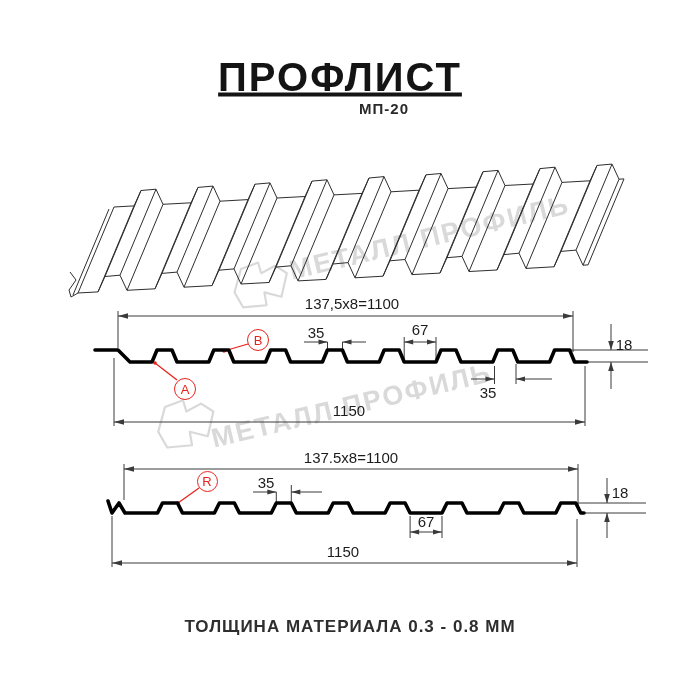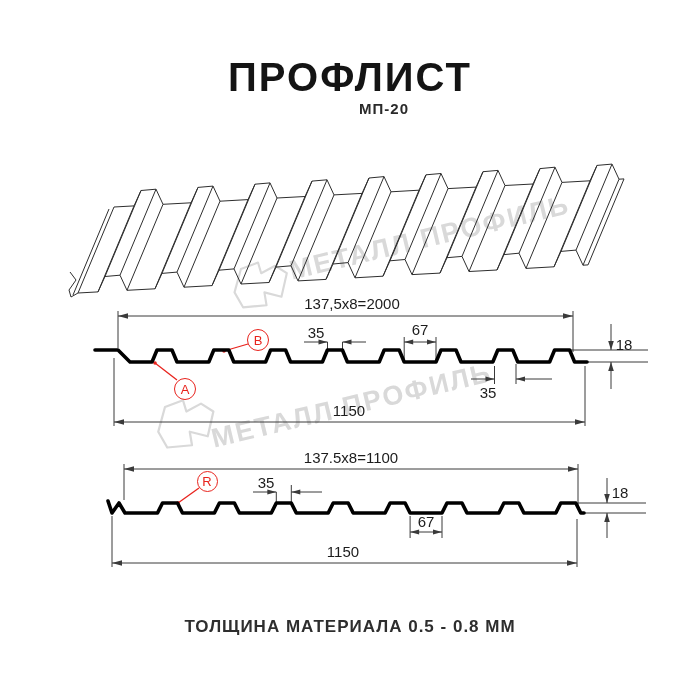--- a/index.html
+++ b/index.html
@@ -187,24 +187,24 @@
       <line x1="561" y1="251.435" x2="597" y2="165.435" class="w"></line>
       <line x1="576" y1="250.11" x2="612" y2="164.11" class="w"></line>
       <line x1="583" y1="265.225" x2="619" y2="179.22500000000002" class="w"></line>
       <line x1="588" y1="264.95" x2="624" y2="178.95" class="w"></line>
       <line x1="73" y1="295" x2="109" y2="209" class="w"></line>
       <path d="M78 293 l-7 4 l-2 -7 l7 -10 l-6 -8" class="w"></path>
       <path d="M95.0 350.0 L118.0 350.0 L130.0 362.0 L152.0 362.0 L157.0 350.0 L172.0 350.0 L177.0 362.0 L208.8 362.0 L213.8 350.0 L228.8 350.0 L233.8 362.0 L265.6 362.0 L270.6 350.0 L285.6 350.0 L290.6 362.0 L322.4 362.0 L327.4 350.0 L342.4 350.0 L347.4 362.0 L379.2 362.0 L384.2 350.0 L399.2 350.0 L404.2 362.0 L436.0 362.0 L441.0 350.0 L456.0 350.0 L461.0 362.0 L492.8 362.0 L497.8 350.0 L512.8 350.0 L517.8 362.0 L549.6 362.0 L554.6 350.0 L569.6 350.0 L574.6 362.0 L587.0 362.0" class="p"></path>
       <path d="M108.0 501.0 L112.0 513.0 L119.0 503.0 L125.0 513.0 L157.5 513.0 L162.5 503.0 L177.5 503.0 L182.5 513.0 L214.4 513.0 L219.4 503.0 L234.4 503.0 L239.4 513.0 L271.3 513.0 L276.3 503.0 L291.3 503.0 L296.3 513.0 L328.2 513.0 L333.2 503.0 L348.2 503.0 L353.2 513.0 L385.1 513.0 L390.1 503.0 L405.1 503.0 L410.1 513.0 L442.0 513.0 L447.0 503.0 L462.0 503.0 L467.0 513.0 L498.9 513.0 L503.9 503.0 L518.9 503.0 L523.9 513.0 L555.8 513.0 L560.8 503.0 L575.8 503.0 L580.8 513.0 L584.0 513.0" class="p"></path>
     </svg>
 
-  <div class="abs z2 center title" style="left:350px;top:77px;">ПРОФЛИСТ</div>
+  <div class="abs z2 center title" style="left:340px;top:77px;text-decoration:underline;">ПРОФЛИСТ</div>
   <div class="abs z2 center subtitle" style="left:350px;top:108px;">МП-20</div>
 
-  <div class="abs z2 center dim" style="left:352px;top:303px;">137,5x8=2000</div>
+  <div class="abs z2 center dim" style="left:352px;top:303px;">137,5x8=1100</div>
   <div class="abs z2 center dim" style="left:316px;top:332px;">35</div>
   <div class="abs z2 center dim" style="left:420px;top:329px;">67</div>
   <div class="abs z2 center dim" style="left:624px;top:344px;">18</div>
   <div class="abs z2 center dim" style="left:488px;top:392px;">35</div>
   <div class="abs z2 center dim" style="left:349px;top:410px;">1150</div>
 
   <div class="abs z2 center dim" style="left:351px;top:457px;">137.5x8=1100</div>
   <div class="abs z2 center dim" style="left:266px;top:482px;">35</div>
   <div class="abs z2 center dim" style="left:426px;top:521px;">67</div>
   <div class="abs z2 center dim" style="left:620px;top:492px;">18</div>
@@ -213,14 +213,14 @@
   <div class="red-circle z2" style="left:174px;top:378px;width:22px;height:22px;">
     <span>A</span>
   </div>
   <div class="red-circle z2" style="left:247px;top:329px;width:22px;height:22px;">
     <span>B</span>
   </div>
   <div class="red-circle z2" style="left:196.5px;top:470.5px;width:21px;height:21px;">
     <span>R</span>
   </div>
 
-  <div class="abs z2 center footer-text" style="left:350px;top:627px;">ТОЛЩИНА МАТЕРИАЛА 0.5 - 0.8 ММ</div>
+  <div class="abs z2 center footer-text" style="left:350px;top:627px;">ТОЛЩИНА МАТЕРИАЛА 0.3 - 0.8 ММ</div>
 </div>
 
 </body></html>

